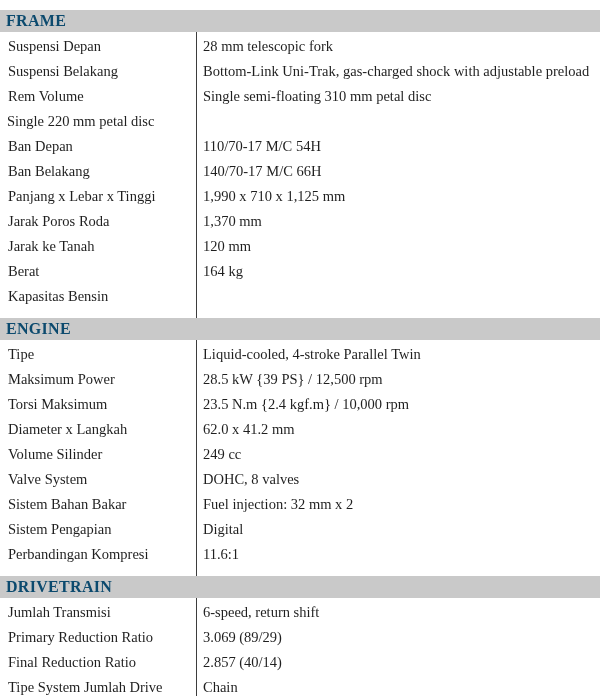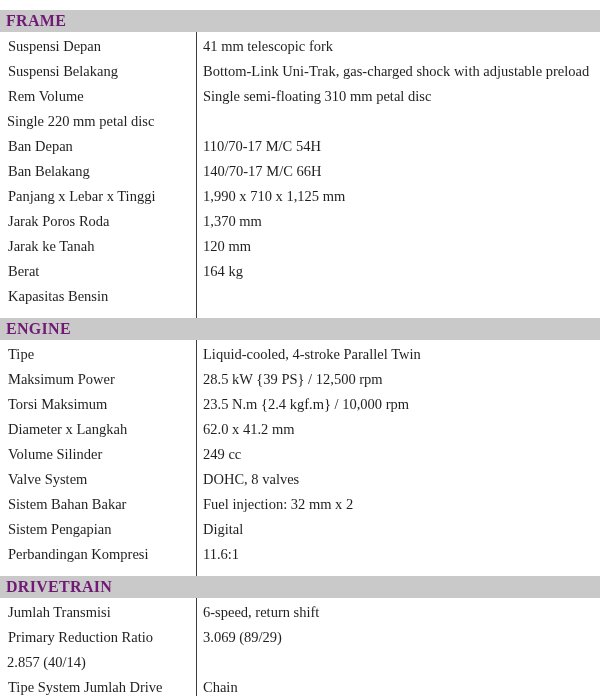--- a/index.html
+++ b/index.html
@@ -21,21 +21,21 @@
   .section-header{
     height:22px;
     background:var(--header-bg);
     display:flex;align-items:center;
     padding-left:6px;
   }
   .section-header-label{
     font-weight:bold;
     font-size:16px;
     letter-spacing:.3px;
-    color:#701a75;
+    color:#0c4a6e;
   }
   .section-rows{
     position:relative;
     padding:2px 0 9px 0;
   }
   .section:last-child .section-rows{padding-bottom:2px;}
   .section-rows .col-divider{
     position:absolute;
     left:196px;top:0;bottom:0;
     width:1px;
@@ -66,21 +66,21 @@
 <div class="spec-table" id="spec-table">
   <div class="section">
     <div class="section-header">
       <span class="section-header-label">FRAME</span>
     </div>
     <div class="section-rows">
       <div class="col-divider"></div>
 
   <div class="spec-row">
     <div class="spec-label">Suspensi Depan</div>
-    <div class="spec-value">41 mm telescopic fork</div>
+    <div class="spec-value">28 mm telescopic fork</div>
   </div>
 
   <div class="spec-row">
     <div class="spec-label">Suspensi Belakang</div>
     <div class="spec-value">Bottom-Link Uni-Trak, gas-charged shock with adjustable preload</div>
   </div>
 
   <div class="spec-row">
     <div class="spec-label">Rem Volume</div>
     <div class="spec-value">Single semi-floating 310 mm petal disc</div>
@@ -191,20 +191,21 @@
     <div class="spec-label">Jumlah Transmisi</div>
     <div class="spec-value">6-speed, return shift</div>
   </div>
 
   <div class="spec-row">
     <div class="spec-label">Primary Reduction Ratio</div>
     <div class="spec-value">3.069 (89/29)</div>
   </div>
 
   <div class="spec-row">
+    <div class="spec-label">Final Reduction Ratio</div>
     <div class="spec-value">2.857 (40/14)</div>
   </div>
 
   <div class="spec-row">
     <div class="spec-label">Tipe System Jumlah Drive</div>
     <div class="spec-value">Chain</div>
   </div>
 </div>
   </div>
 </div>

